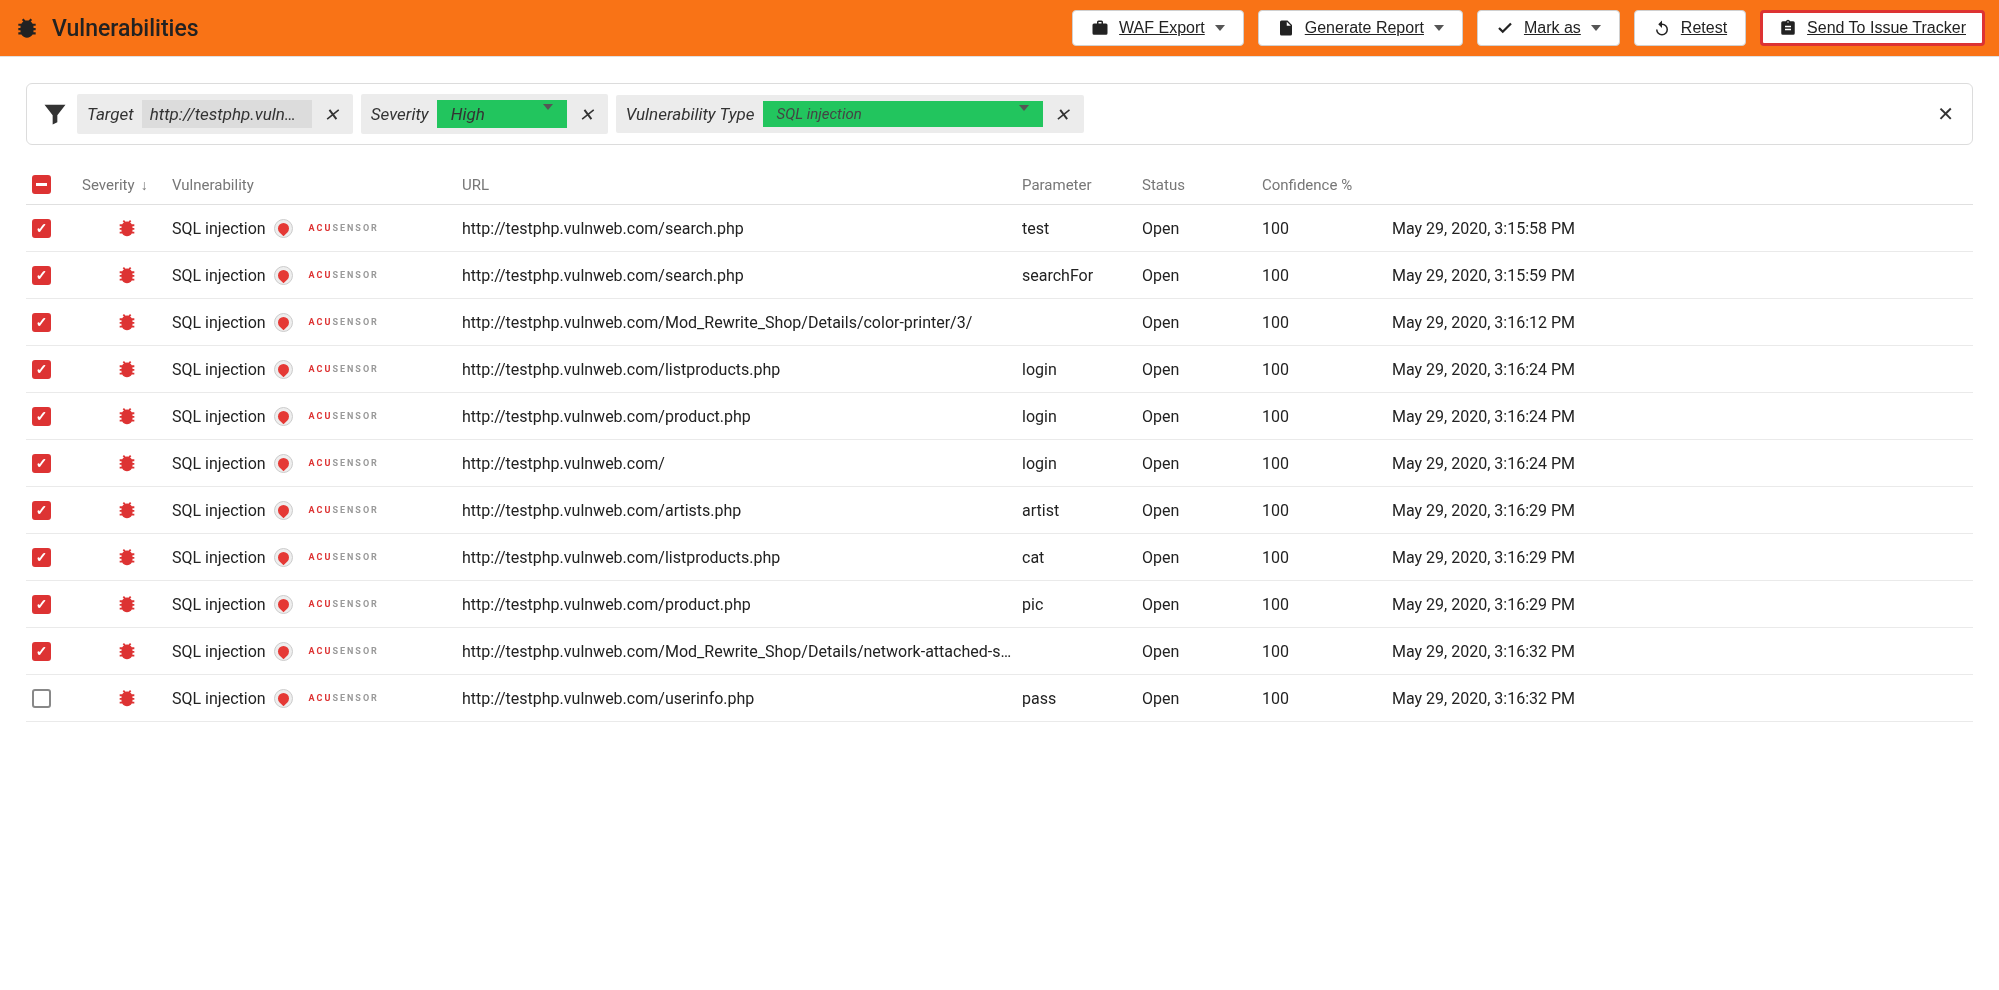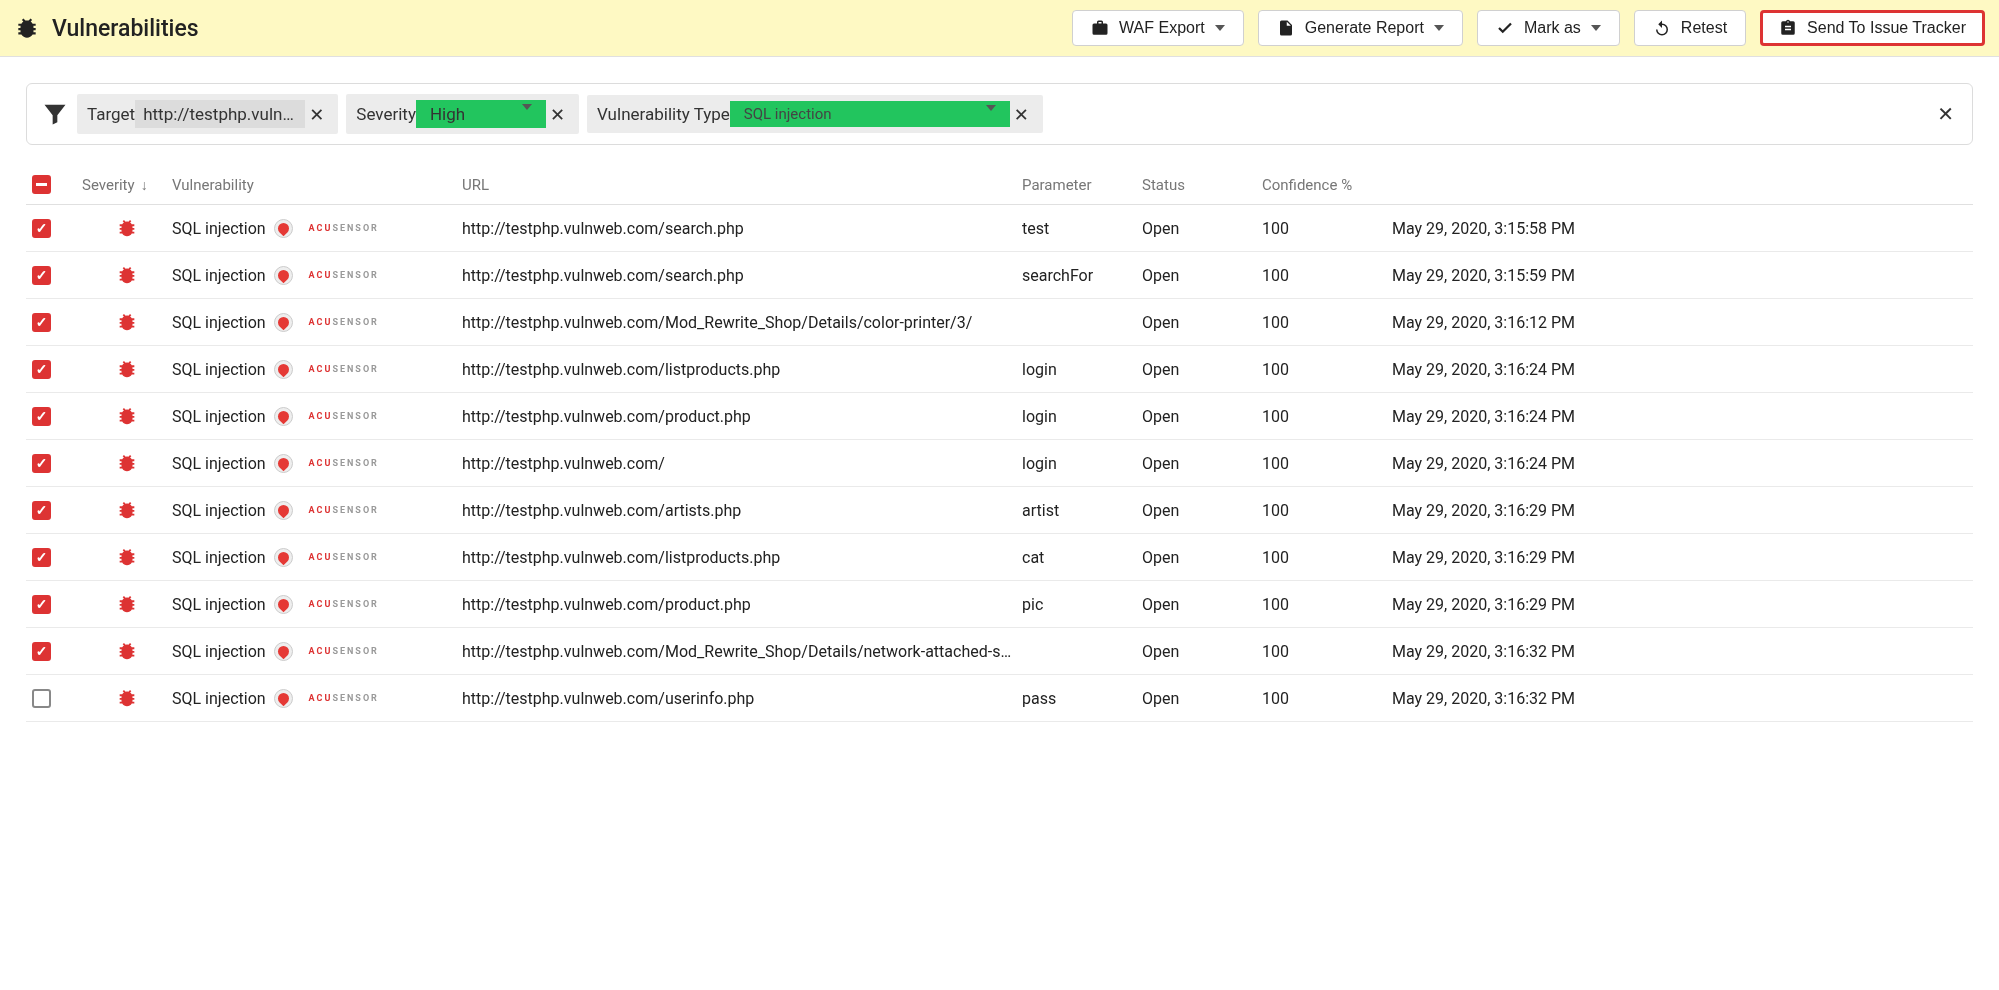--- a/index.html
+++ b/index.html
@@ -6,47 +6,48 @@
   body {
     font-family: -apple-system, BlinkMacSystemFont, "Segoe UI", Roboto, Arial, sans-serif;
     background:#fff;
     color:#222;
     font-size:15px;
   }
   .topbar {
     display:flex;
     align-items:center;
     justify-content:space-between;
-    background:#fef9c3;
+    background:#f97316;
     border-bottom:1px solid #e0e0e0;
     padding:10px 14px;
   }
   .topbar-left { display:flex; align-items:center; gap:12px; }
   .page-title { font-size:23px; font-weight:500; }
   .topbar-right { display:flex; gap:14px; align-items:center; }
   .btn {
     display:flex; align-items:center; gap:10px;
     background:#fff; border:1px solid #d0d0d0; border-radius:4px;
-    padding:8px 18px; font-size:16px; color:#222; cursor:pointer;
+    padding:8px 18px; font-size:16px; color:#222; cursor:pointer;text-decoration:underline;
   }
   .btn.highlight { border:3px solid #d33; padding:6px 16px; }
   .caret-down { width:0; height:0; border-left:5px solid transparent; border-right:5px solid transparent; border-top:6px solid #555; display:inline-block; }
   .icon { display:inline-flex; align-items:center; justify-content:center; }
   .content { padding:26px 26px 0; }
   .filterbar {
     border:1px solid #dcdcdc; border-radius:6px;
     padding:10px 14px;
     display:flex; align-items:center; gap:8px; justify-content:space-between;
   }
   .filters-left { display:flex; align-items:center; gap:8px; flex-wrap:wrap; }
   .funnel { width:28px; height:28px; color:#333; }
   .chip {
-    display:flex; align-items:center; gap:0;
+    display:flex; align-items:center; gap:8px;
     background:#ececec; padding:6px 10px; font-size:17px; color:#333;
     border-radius:2px;
+    font-style:italic;
   }
   .chip .chip-input {
     background:#dcdcdc; color:#333; padding:4px 8px; border:none; outline:none;
     font-size:17px; width:170px; overflow:hidden; text-overflow:ellipsis; white-space:nowrap;
   }
   .chip .chip-value {
     background:#22c55e; color:#333; padding:4px 14px; min-width:130px;
     display:flex; justify-content:space-between; gap:20px;
   }
   .chip .chip-value-wide { min-width:280px; font-size:15px; color:#444; }

